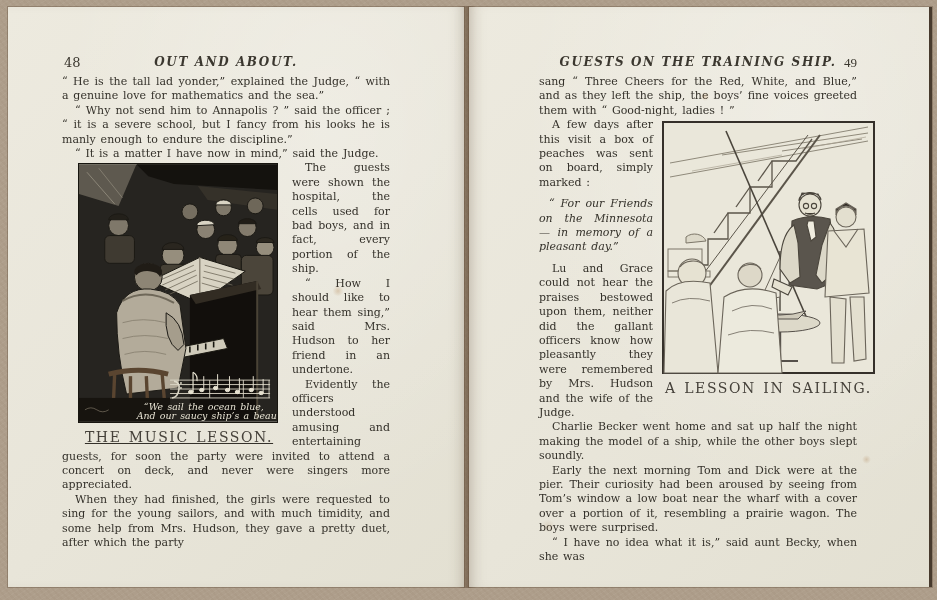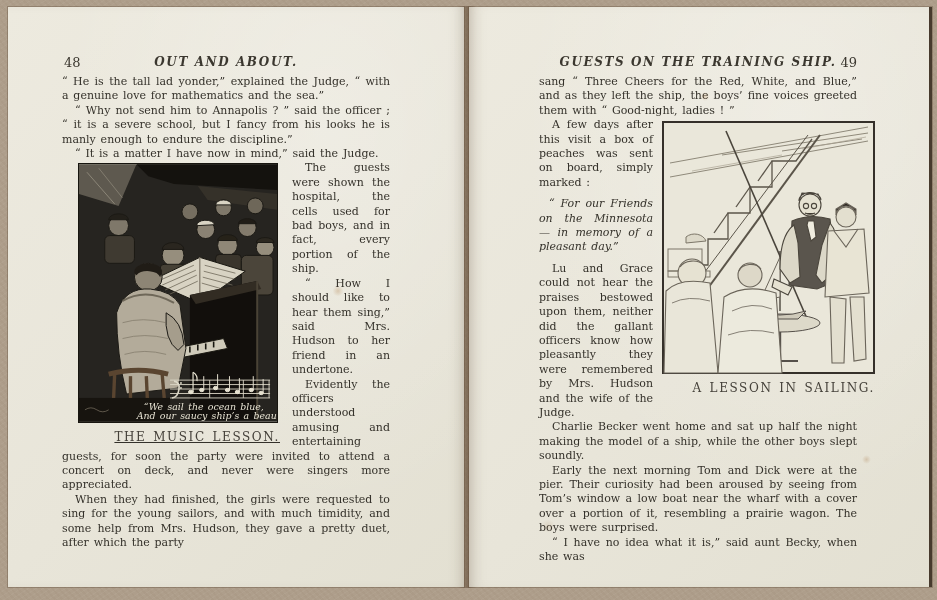--- a/index.html
+++ b/index.html
@@ -39,34 +39,34 @@
   .page-right { left:469px; width:463px; padding:48px 72px 16px 70px;
                 border-right:3px solid #473a2d;
                 box-shadow: inset 12px 0 16px -12px rgba(90,68,48,.40), 0 0 0 1px rgba(80,60,40,.3); }
 
   .page-head { position:relative; text-align:center; height:16px;
                font-style:italic; font-weight:bold; font-size:12px; line-height:14px;
                letter-spacing:1.6px; color:#3b372f; }
   .page-head .pnum { position:absolute; top:1px; font-style:normal; font-weight:normal;
                      font-size:13px; letter-spacing:0; color:#3b372f; }
   .page-left  .pnum { left:2px; }
-  .page-right .pnum { right:0px; }
+  .page-right .pnum { right:0px;font-family:Liberation Serif, serif; }
 
   .body { margin-top:4px; font-size:11px; line-height:14.4px;
           text-align:justify; word-spacing:.12em; }
   .body p { margin:0; text-indent:13px; }
   .body p.cont { text-indent:0; }
   .inscription { font-style:italic; margin:7px 0 !important; text-indent:10px !important; }
 
   figure { margin:0; }
   .fig-music { float:left; width:202px; margin:2px 12px 4px 16px;text-decoration:underline; }
   .fig-music svg { display:block; border:1px solid #17150f; }
   .fig-sailing { float:right; width:213px; margin:3px -18px 5px 9px; }
   .fig-sailing svg { display:block; }
-  figcaption { font-size:12px; letter-spacing:1.6px; text-align:right;
+  figcaption { font-size:14px; letter-spacing:1.6px; text-align:center;
                margin-top:7px; color:#45413a; text-indent:0; }
 
   .stain { position:absolute; border-radius:50%; pointer-events:none; }
   .stain1 { left:332px; top:286px; width:12px; height:10px;
             background:radial-gradient(circle, rgba(170,115,55,.28), transparent 70%); }
   .stain2 { left:700px; top:92px;  width:10px; height:9px;
             background:radial-gradient(circle, rgba(170,115,55,.22), transparent 70%); }
   .stain3 { left:862px; top:455px; width:9px; height:9px;
             background:radial-gradient(circle, rgba(160,105,50,.25), transparent 70%); }
   .stain4 { left:540px; top:520px; width:16px; height:12px;

